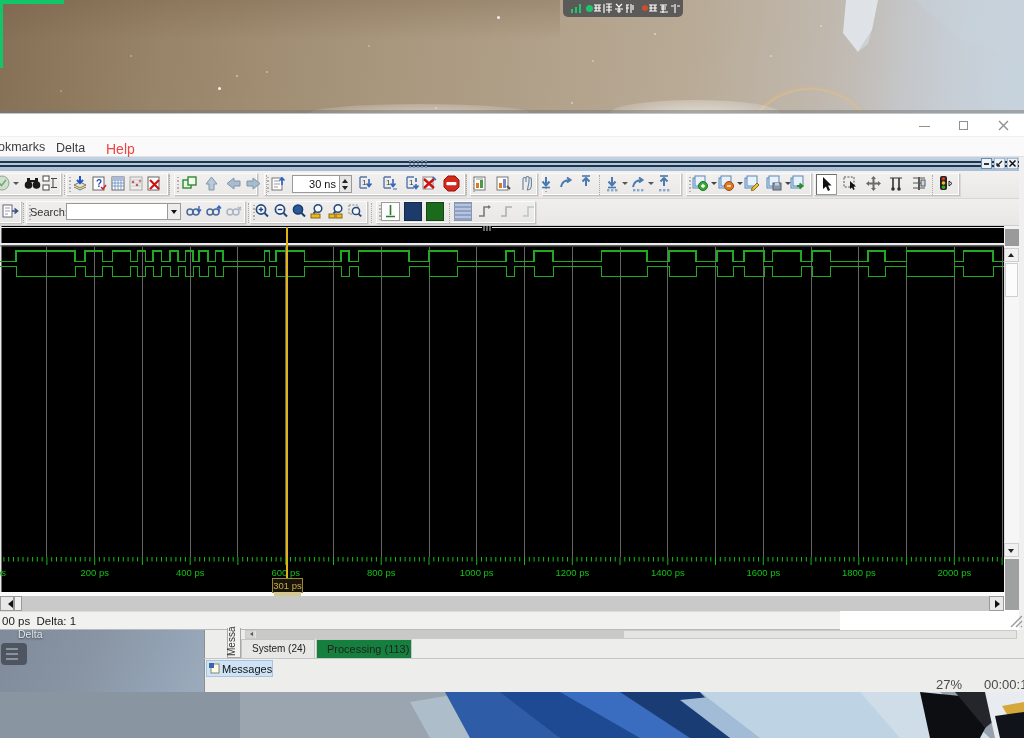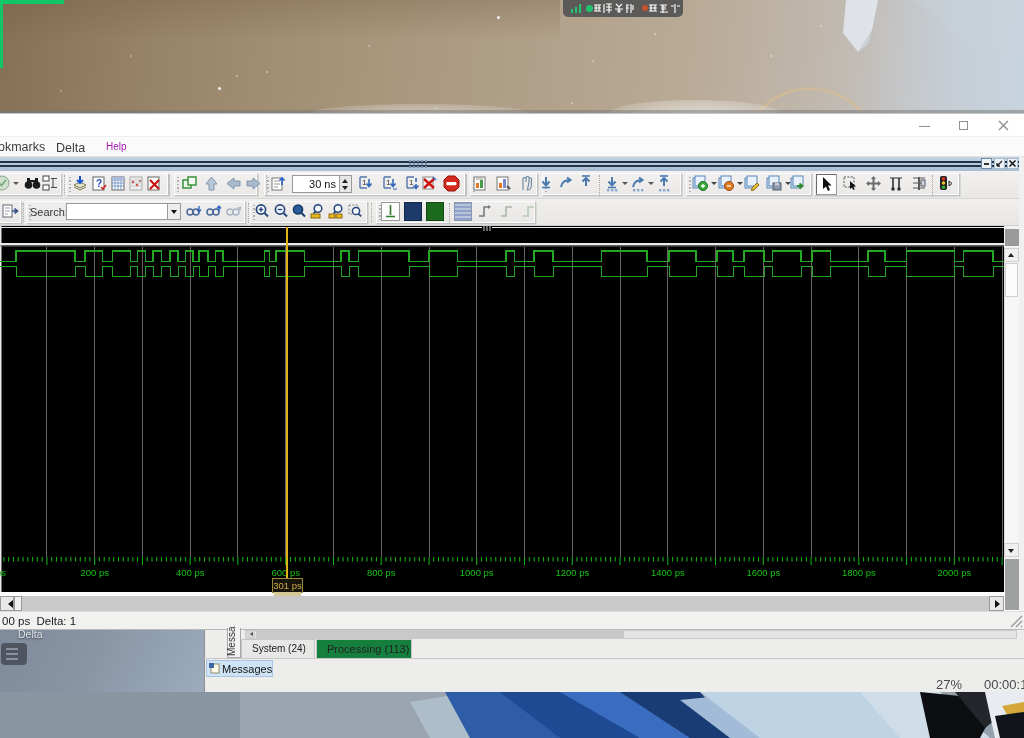--- a/index.html
+++ b/index.html
@@ -56,21 +56,21 @@
 <div class="abs" style="left:0;top:110px;width:1024px;height:3px;background:rgba(118,118,116,0.5)"></div>
 <div class="abs" style="left:0;top:113px;width:1024px;height:23px;background:#ffffff;border-top:1px solid #bfc6cc"></div>
 <div class="abs" style="left:919px;top:126px;width:11px;height:1px;background:#8f8f8f"></div>
 <div class="abs" style="left:959px;top:121px;width:9px;height:9px;border:1px solid #909090"></div>
 <svg class="abs" style="left:998px;top:120px" width="11" height="11" viewBox="0 0 11 11">
       <path d="M1,1 L10,10 M10,1 L1,10" stroke="#8f8f8f" stroke-width="1.4"></path>
     </svg>
 <div class="abs" style="left:0;top:136px;width:1024px;height:21px;background:#fafafa;border-top:1px solid #f0f0f0;border-bottom:1px solid #e2e2e2">
       <div class="abs" style="left:-9px;top:3px;font-size:12.5px;color:#3c3c3c">ookmarks</div>
       <div class="abs" style="left:56px;top:4px;font-size:12.5px;color:#3c3c3c">Delta</div>
-      <div class="abs" style="left:106px;top:4px;font-size:10px;color:#a21caf">Help</div>
+      <div class="abs" style="left:106px;top:4px;font-size:14px;color:#ef4444">Help</div>
     </div>
 <div class="abs" style="left:0;top:157px;width:1024px;height:14px;background:linear-gradient(180deg,#c3d3e4 0%,#b3c6da 50%,#a9bed4 100%)">
       <div class="abs" style="left:0;top:4px;width:1024px;height:1.5px;background:#22344a"></div>
       <div class="abs" style="left:0;top:8px;width:1024px;height:1.5px;background:#22344a"></div>
       <div class="abs" style="left:409px;top:3px;width:2px;height:2px;background:#7d95ad"></div>
       <div class="abs" style="left:409px;top:6px;width:2px;height:2px;background:#7d95ad"></div>
       <div class="abs" style="left:409px;top:9px;width:2px;height:2px;background:#7d95ad"></div>
       <div class="abs" style="left:413px;top:3px;width:2px;height:2px;background:#7d95ad"></div>
       <div class="abs" style="left:413px;top:6px;width:2px;height:2px;background:#7d95ad"></div>
       <div class="abs" style="left:413px;top:9px;width:2px;height:2px;background:#7d95ad"></div>
@@ -444,21 +444,21 @@
 <div class="abs" style="left:1019px;top:157px;width:5px;height:473px;background:#f0f0f0"></div>
 <div class="abs" style="left:0;top:592px;width:1004px;height:4px;background:#fafafa"></div>
 <div class="abs" style="left:0;top:596px;width:1004px;height:15px;background:#c9c9c9"></div>
 <div class="abs" style="left:0;top:596px;width:14px;height:15px;background:#e8e8e8;border:1px solid #9a9a9a">
       <div class="abs" style="left:3px;top:3px;width:0;height:0;border:4px solid transparent;border-right:5px solid #111"></div>
     </div>
 <div class="abs" style="left:14px;top:596px;width:8px;height:15px;background:#efefef;border:1px solid #9a9a9a"></div>
 <div class="abs" style="left:989px;top:596px;width:15px;height:15px;background:#e8e8e8;border:1px solid #9a9a9a">
       <div class="abs" style="left:5px;top:3px;width:0;height:0;border:4px solid transparent;border-left:5px solid #111"></div>
     </div>
-<div class="abs" style="left:0;top:611px;width:1024px;height:19px;background:#f1f1f0;border-top:1px solid #dcdcdc;border-bottom:1px solid #b9b9b9">
+<div class="abs" style="left:0;top:611px;width:840px;height:19px;background:#f1f1f0;border-top:1px solid #dcdcdc;border-bottom:1px solid #b9b9b9">
       <div class="abs" style="left:2px;top:3px;font-size:11.5px;color:#1a1a1a">00 ps&nbsp;&nbsp;Delta: 1</div>
       <svg class="abs" style="left:1008px;top:2px" width="15" height="15" viewBox="0 0 15 15">
         <path d="M14,2 L3,13 M14,7 L8,13 M14,12 L13,13" stroke="#999" stroke-width="1.3"></path>
       </svg>
     </div>
 <div class="abs" style="left:0;top:630px;width:204px;height:62px;background:linear-gradient(115deg,#7f8b9a 0%,#8995a4 45%,#93a3b5 78%,#9cabbc 100%)"></div>
 <div class="abs" style="left:18px;top:628px;width:60px;height:12px;font-size:10.5px;color:rgba(240,242,245,0.88);text-shadow:0 1px 2px rgba(40,45,55,0.8)">Delta</div>
 <div class="abs" style="left:1px;top:643px;width:26px;height:22px;background:rgba(58,64,73,0.72);border-radius:4px">
       <div class="abs" style="left:5px;top:5px;width:12px;height:1.5px;background:#8a929d"></div>
       <div class="abs" style="left:5px;top:10px;width:12px;height:1.5px;background:#8a929d"></div>

